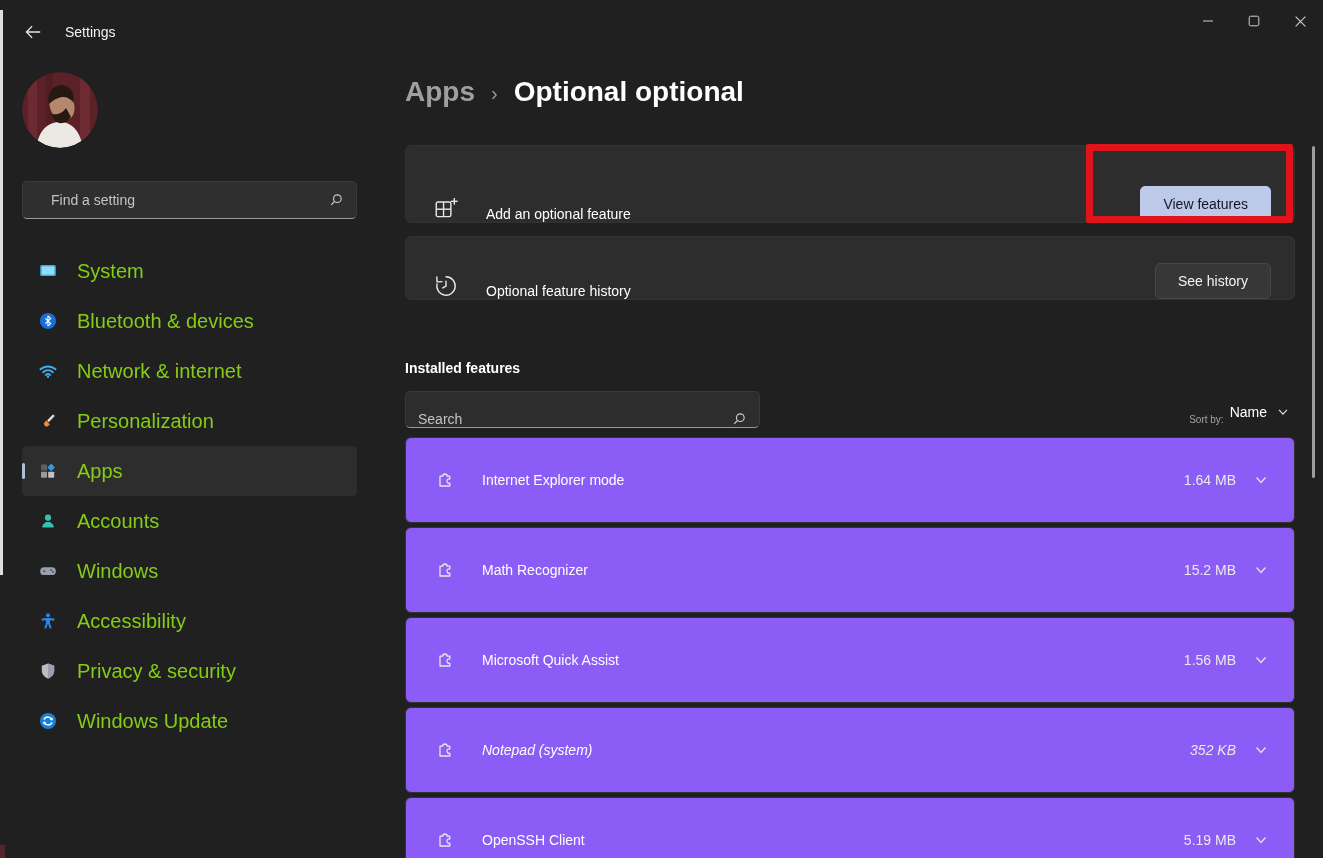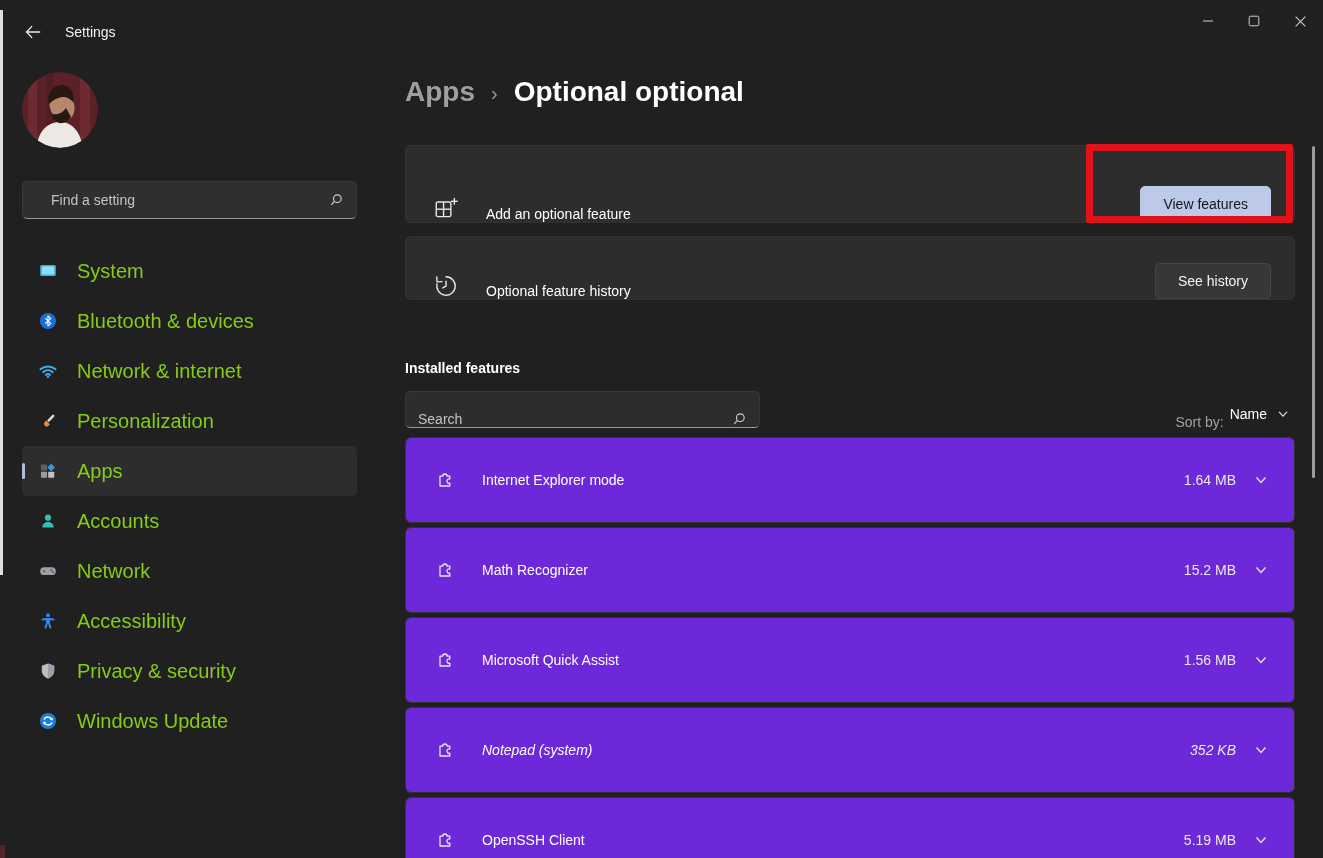--- a/index.html
+++ b/index.html
@@ -54,24 +54,24 @@
   .btn-plain { background:#373737; color:#f2f2f2; border:1px solid #474747; }
   .section-title { position:absolute; left:0; top:312px; font-size:14px; font-weight:700; color:#fff; }
   .search-box { position:absolute; left:0; top:343px; width:355px; height:37px;
     background:#2d2d2d; border:1px solid #383838; border-bottom:1px solid #9a9a9a;
     border-radius:5px; display:flex; align-items:flex-end; }
   .search-box input { flex:1; background:transparent; border:none; outline:none;
     color:#e6e6e6; font-size:14px; padding:0 12px; font-family:inherit; }
   .search-box input::placeholder { color:#c3c3c3; }
   .search-box .mag { margin-right:12px; display:flex; }
   .sortby { position:absolute; right:5px; top:350px; display:flex; align-items:center; cursor:pointer; }
-  .sort-label { font-size:14px; color:#a2a2a2; margin-right:6px;margin-top:16px; }
+  .sort-label { font-size:10px; color:#a2a2a2; margin-right:6px;margin-top:16px; }
   .sort-value { font-size:14px; color:#ffffff; }
   .sortby .chev { margin-left:9px; display:flex; }
-  .feat-row { position:absolute; left:0; width:890px; height:86px; background:#6d28d9;
+  .feat-row { position:absolute; left:0; width:890px; height:86px; background:#8b5cf6;
     border:1px solid #323232; border-radius:6px; display:flex; align-items:center;
     padding:0 25px 0 28px; cursor:pointer; }
   .feat-row .fic { width:22px; height:22px; margin-right:26px; display:flex; }
   .feat-row .fname { font-size:14px; color:#ffffff; }
   .feat-right { margin-left:auto; display:flex; align-items:center; }
   .fsize { font-size:14px; color:#eaeaea; margin-right:17px; }
   .row-0 { top:389px; } .row-1 { top:479px; } .row-2 { top:569px; }
   .row-3 { top:659px;font-style:italic; } .row-4 { top:749px; }
   
   .annotation { position:absolute; left:1086px; top:144px; width:207px; height:79px;
@@ -225,21 +225,21 @@
 
       <div class="nav-item">
         <span class="ic">
           <svg width="20" height="20" viewBox="0 0 20 20">
               <rect x="2.2" y="6.3" width="15.6" height="7.8" rx="3.9" fill="#9aa0a8"></rect>
               <circle cx="6.3" cy="10.2" r="1" fill="#474c54"></circle>
               <circle cx="13.2" cy="9" r="0.9" fill="#474c54"></circle>
               <circle cx="15" cy="10.9" r="0.9" fill="#474c54"></circle>
             </svg>
         </span>
-        <span class="lbl">Network</span>
+        <span class="lbl">Windows</span>
       </div>
 
       <div class="nav-item">
         <span class="ic">
           <svg width="20" height="20" viewBox="0 0 20 20">
               <circle cx="10" cy="4.3" r="2" fill="#2e86e8"></circle>
               <path d="M3.4 7.8 C7 6.6 13 6.6 16.6 7.8 L16 9.7 C13.6 9 11.9 8.9 11.9 10.6 C11.9 12.6 12.9 15.1 13.7 16.9 L11.9 17.7 C11.1 15.9 10.4 13.8 10 12.5 C9.6 13.8 8.9 15.9 8.1 17.7 L6.3 16.9 C7.1 15.1 8.1 12.6 8.1 10.6 C8.1 8.9 6.4 9 4 9.7 Z" fill="#2e86e8"></path>
             </svg>
         </span>
         <span class="lbl">Accessibility</span>

